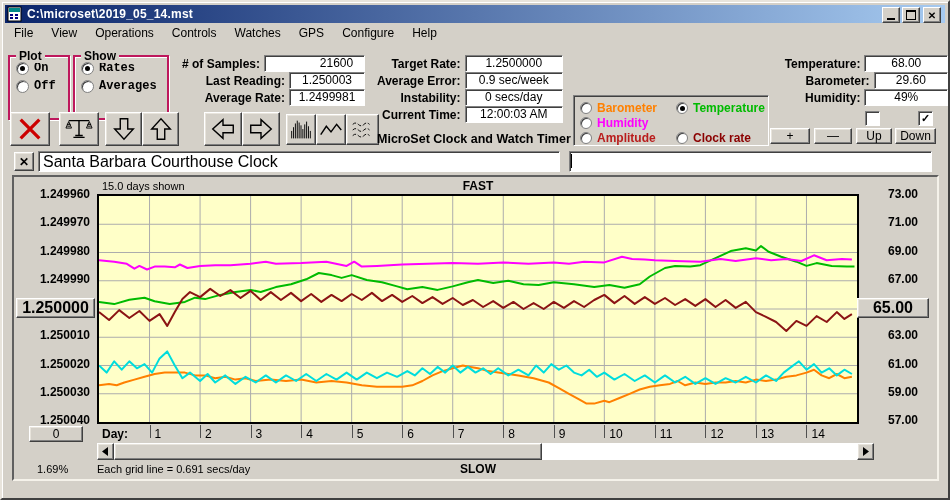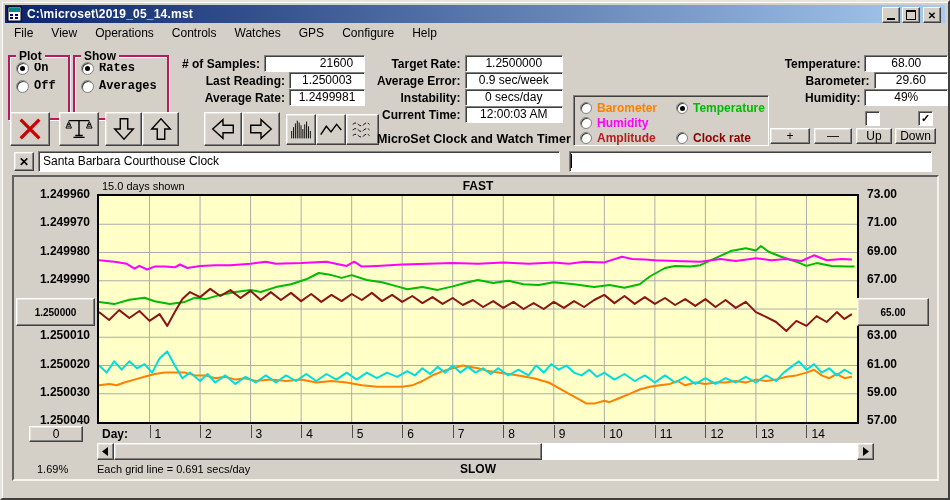--- a/index.html
+++ b/index.html
@@ -42,31 +42,31 @@
   .chk{position:absolute;width:13px;height:13px;background:#fff;border:1px solid;border-color:#808080 #fff #fff #808080;
     box-shadow:inset 1px 1px 0 #404040;font-size:11px;font-weight:bold;text-align:center;line-height:12px;}
   
   #trace-box{position:absolute;left:571px;top:93px;width:194px;height:49px;border:1px solid;
     border-color:#808080 #fff #fff #808080;box-shadow:inset 1px 1px 0 #404040;}
   .trace-opt{position:absolute;display:flex;align-items:center;}
   .trace-opt .radio{width:10px;height:10px;}
   .trace-lbl{font-size:12px;font-weight:bold;margin-left:5px;white-space:nowrap;}
   
   .name-input{background:#fff;border:1px solid;border-color:#808080 #fff #fff #808080;
-    box-shadow:inset 1px 1px 0 #404040;font-size:12px;line-height:19px;padding:0 4px;white-space:nowrap;overflow:hidden;}
+    box-shadow:inset 1px 1px 0 #404040;font-size:16px;line-height:19px;padding:0 4px;white-space:nowrap;overflow:hidden;}
   
   #panel{position:absolute;left:10px;top:173px;width:927px;height:306px;box-sizing:border-box;
     border:2px solid;border-color:#606060 #F5F2EA #F5F2EA #606060;background:#D4D0C8;}
   #plot{position:absolute;left:83px;top:17px;width:762px;height:230px;box-sizing:border-box;
     border:2px solid #000;background:#FFFFC8;}
   #plot svg{display:block;width:758px;height:226px;}
   .axis-lbl{position:absolute;font-size:12px;font-weight:bold;height:14px;line-height:14px;}
   .axis-left{left:0;width:76px;text-align:right;}
-  .axis-right{left:851px;width:72px;text-align:left;padding-left:2px;}
-  .axis-btn{position:absolute;height:28px;font-weight:bold;font-size:10px;}
+  .axis-right{left:851px;width:72px;text-align:center;padding-left:2px;}
+  .axis-btn{position:absolute;height:20px;font-weight:bold;font-size:16px;}
   .tickmark{position:absolute;width:1px;height:13px;background:#505050;top:248px;}
   .daynum{position:absolute;top:250px;font-size:12px;}
   .center-strip{position:absolute;left:83px;width:762px;text-align:center;font-weight:bold;font-size:12px;}
   
   #hscroll{position:absolute;left:83px;top:266px;width:777px;height:17px;background:#fff;}
   .sb-btn{position:absolute;top:0;width:17px;height:17px;}
   #sb-thumb{position:absolute;left:17px;top:0;width:428px;height:17px;}
   .smalltxt{font-size:11px;}
 </style>
 </head>

